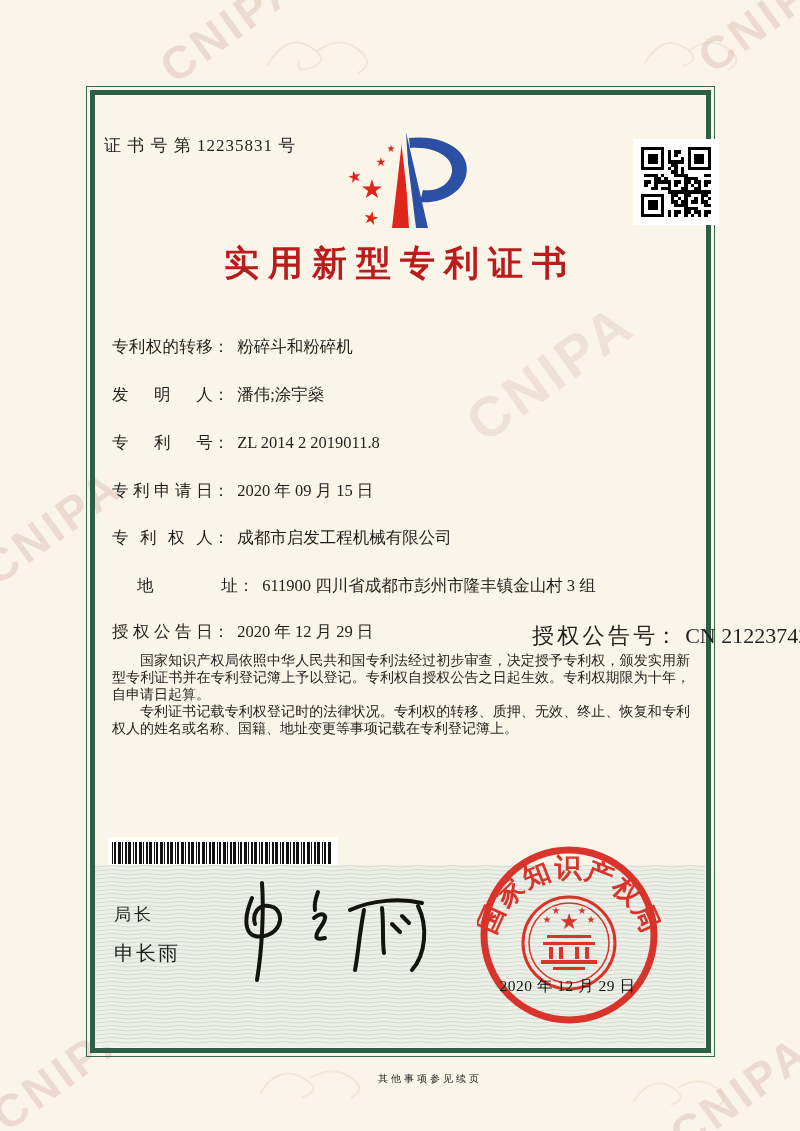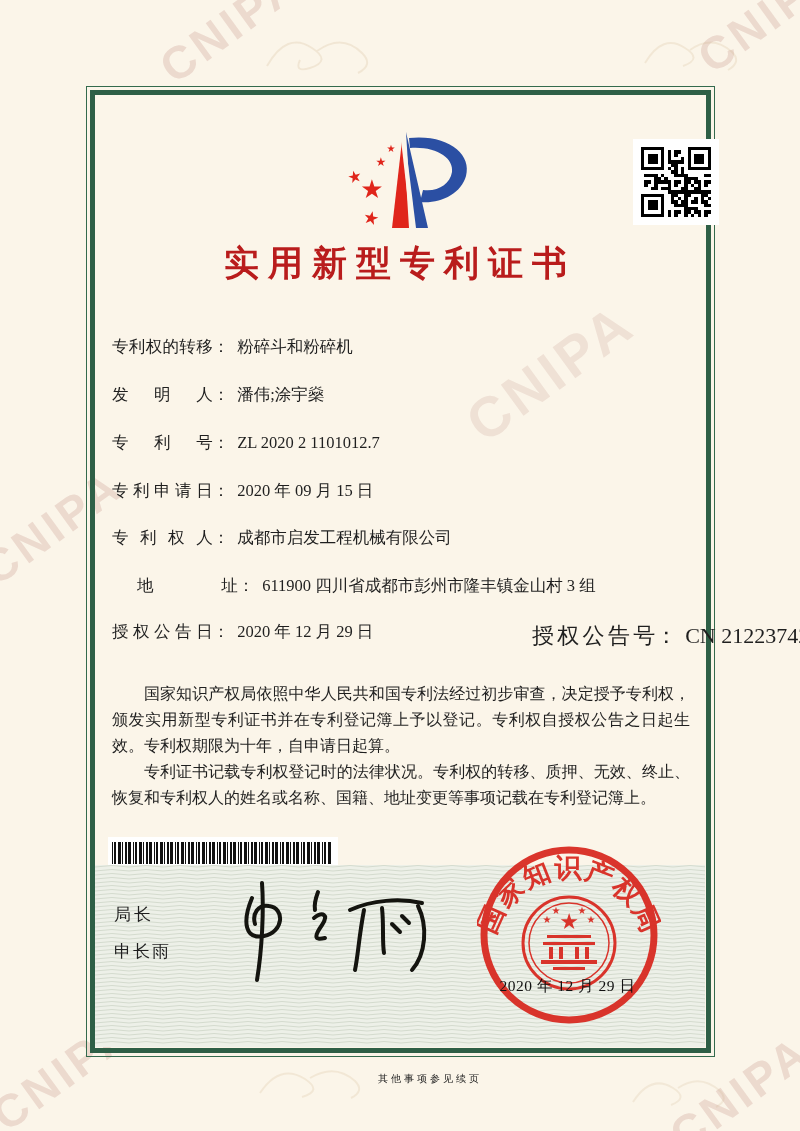--- a/index.html
+++ b/index.html
@@ -40,33 +40,33 @@
   .field-row{position:absolute;left:112px;font-size:16.5px;white-space:nowrap;}
   .flabel{
     display:inline-block;width:6.1em;text-align:justify;text-align-last:justify;
     vertical-align:bottom;
   }
   .fcolon{display:inline-block;}
   .fvalue{display:inline-block;margin-left:8px;}
   .grant-no{position:absolute;left:420px;top:0;font-size:22px;white-space:nowrap;}
   .paras{
     position:absolute;left:112px;top:652px;width:578px;
-    font-size:16px;line-height:26px;text-align:justify;margin-top:29px;
+    font-size:14px;line-height:17px;text-align:justify;
   }
   .paras p{margin:0;text-indent:2em;}
   .barcode-box{
     position:absolute;left:108px;top:837px;width:230px;height:32px;background:#fff;
     display:flex;align-items:center;justify-content:center;
   }
   .wave-strip{
     position:absolute;left:95px;top:865px;width:610px;height:182px;overflow:hidden;
   }
   .sig-title{position:absolute;left:114px;top:903px;font-size:17px;letter-spacing:3px;
     font-family:"Liberation Sans","DejaVu Sans",sans-serif;}
-  .sig-name{position:absolute;left:114px;top:940px;font-size:17px;letter-spacing:2px;
+  .sig-name{position:absolute;left:114px;top:940px;font-size:20px;letter-spacing:2px;
     font-family:"Liberation Sans","DejaVu Sans",sans-serif;}
   .sig-draw{position:absolute;left:222px;top:878px;}
   .seal{position:absolute;left:477px;top:843px;}
   .seal-date{
     position:absolute;left:490px;top:976px;width:155px;text-align:center;
     font-size:15.5px;color:#111;letter-spacing:0.5px;white-space:nowrap;
   }
   .page-num{
     position:absolute;left:95px;top:1028px;width:610px;text-align:center;
     font-size:14.5px;letter-spacing:1px;
@@ -98,20 +98,21 @@
     <path d="M5,35 q20,-30 45,-14 q18,12 -3,18 M55,20 q25,-15 45,3 q10,10 -4,17" fill="none" stroke="rgba(200,170,125,0.33)" stroke-width="2"></path>
   </svg>
   <svg class="ornament" style="left:628px;top:1068px;" width="100" height="48" viewBox="0 0 100 48">
     <path d="M5,34 q18,-28 40,-14 q16,10 -2,17 M50,20 q22,-15 42,3 q9,9 -4,16" fill="none" stroke="rgba(200,170,125,0.30)" stroke-width="2"></path>
   </svg>
 
   <div class="frame">
     <div class="frame-inner"></div>
   </div>
 
+  <div class="cert-no">证 书 号 第 12235831 号</div>
 
   <svg class="logo" width="150" height="110" viewBox="0 0 150 110">
 
     <path d="M73,12 C112,8 136,28 130,50 C125,68 104,78 84,76 L87,64 C102,66 114,58 116,46 C118,32 100,20 74,22 Z" fill="#2b4fa3"></path>
 
     <path d="M67,6 L73,102 L56,102 Z" fill="#e0251b"></path>
 
     <path d="M70,6 L92,102 L76,102 Z" fill="#2b4fa3"></path>
 
     <path d="M68,5 L80,102 L75,102 L64,5 Z" fill="#fbf5e9"></path>
@@ -268,21 +269,21 @@
 
   <div class="title">实用新型专利证书</div>
 
   <div class="field-row" style="top:336px;">
     <span class="flabel">专利权的转移</span><span class="fcolon">：</span><span class="fvalue">粉碎斗和粉碎机</span>
   </div>
   <div class="field-row" style="top:384px;">
     <span class="flabel">发明人</span><span class="fcolon">：</span><span class="fvalue">潘伟;涂宇燊</span>
   </div>
   <div class="field-row" style="top:432px;">
-    <span class="flabel">专利号</span><span class="fcolon">：</span><span class="fvalue">ZL 2020 2 1101012.7</span>
+    <span class="flabel">专利号</span><span class="fcolon">：</span><span class="fvalue">ZL 2014 2 2019011.8</span>
   </div>
   <div class="field-row" style="top:480px;">
     <span class="flabel">专利申请日</span><span class="fcolon">：</span><span class="fvalue">2020 年 09 月 15 日</span>
   </div>
   <div class="field-row" style="top:527px;">
     <span class="flabel">专利权人</span><span class="fcolon">：</span><span class="fvalue">成都市启发工程机械有限公司</span>
   </div>
   <div class="field-row" style="top:575px;margin-left:25px;">
     <span class="flabel">地址</span><span class="fcolon">：</span><span class="fvalue">611900 四川省成都市彭州市隆丰镇金山村 3 组</span>
   </div>

